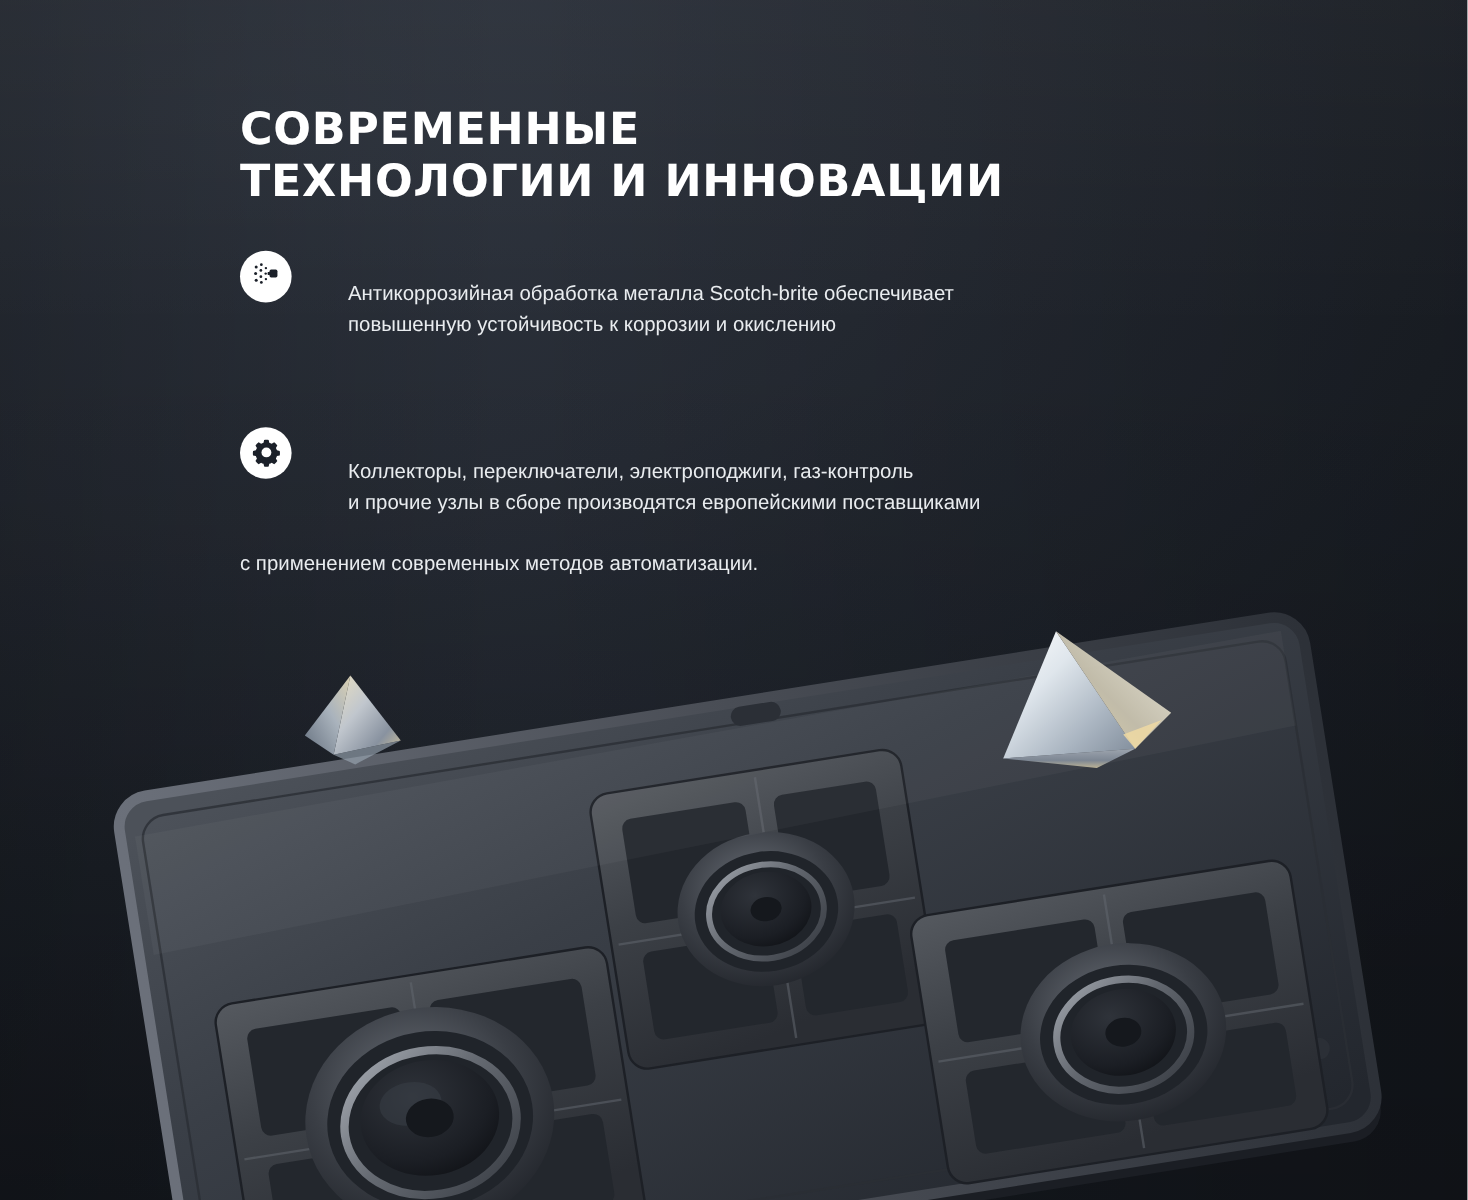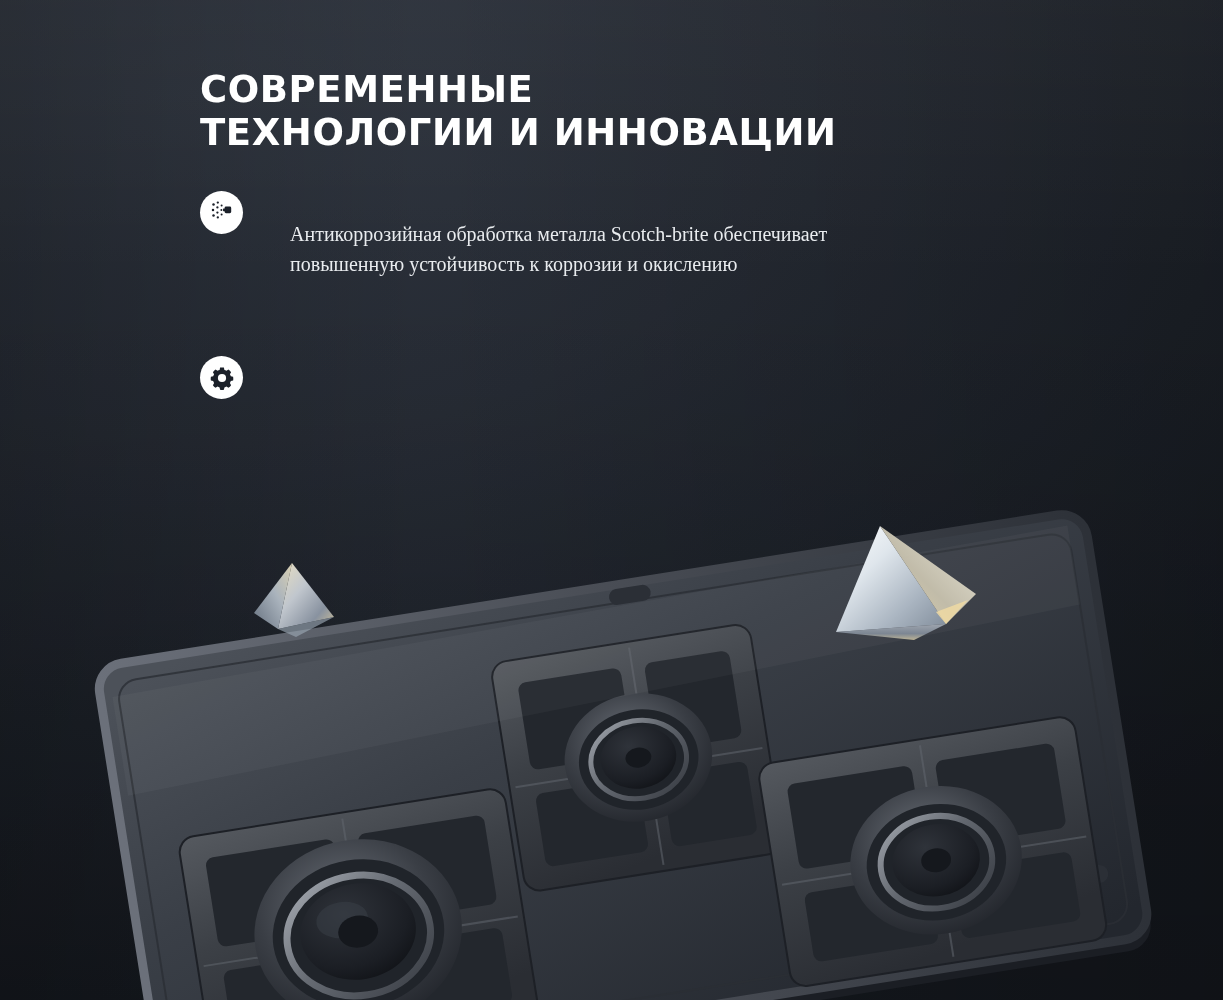--- a/index.html
+++ b/index.html
@@ -39,21 +39,21 @@
     inset: 0;
     background:
       linear-gradient(180deg, rgba(255,255,255,0.035) 0%, rgba(255,255,255,0.0) 28%, rgba(0,0,0,0.18) 100%),
       linear-gradient(90deg, rgba(0,0,0,0.18) 0%, rgba(0,0,0,0) 35%, rgba(0,0,0,0.22) 100%);
     pointer-events: none;
   }
 
   .content {
     position: absolute;
     left: 200px;
-    top: 68px;
+    top: 86px;
     width: 840px;
     z-index: 5;
   }
 
   .headline {
     color: #ffffff;
     font-weight: 800;
     font-size: 37px;
     line-height: 1.17;
     letter-spacing: 0.6px;
@@ -77,25 +77,25 @@
     border-radius: 50%;
     background: #ffffff;
     display: flex;
     align-items: center;
     justify-content: center;
   }
   .bullet-icon svg { display: block; }
 
   .block-text {
     color: #e9ecef;
-    font-size: 20px;
+    font-size: 17px;
     line-height: 1.52;
     font-weight: 400;
     white-space: pre-line;
-    font-family: Liberation Serif, serif;
+    font-family: Liberation Sans, sans-serif;
   }
   .block-text .indent {
     display: block;
     padding-left: 90px;
   }
   .block-text .full {
     display: block;
     padding-left: 0;
   }
 
@@ -158,20 +158,23 @@
       <div class="block" style="margin-top:44px;">
         <span class="bullet-icon">
           <svg width="26" height="26" viewBox="0 0 26 26" aria-hidden="true">
             <g fill="#1b2029">
               <path d="M13 2.4c-.7 0-1.3.1-1.9.2l-.5 2.3c-.7.2-1.4.5-2 .9L6.5 4.6c-1 .7-1.9 1.6-2.6 2.6l1.2 2.1c-.4.6-.7 1.3-.9 2l-2.3.5c-.1.6-.2 1.2-.2 1.9 0 .7.1 1.3.2 1.9l2.3.5c.2.7.5 1.4.9 2l-1.2 2.1c.7 1 1.6 1.9 2.6 2.6l2.1-1.2c.6.4 1.3.7 2 .9l.5 2.3c.6.1 1.2.2 1.9.2s1.3-.1 1.9-.2l.5-2.3c.7-.2 1.4-.5 2-.9l2.1 1.2c1-.7 1.9-1.6 2.6-2.6l-1.2-2.1c.4-.6.7-1.3.9-2l2.3-.5c.1-.6.2-1.2.2-1.9s-.1-1.3-.2-1.9l-2.3-.5c-.2-.7-.5-1.4-.9-2l1.2-2.1c-.7-1-1.6-1.9-2.6-2.6l-2.1 1.2c-.6-.4-1.3-.7-2-.9l-.5-2.3c-.6-.1-1.2-.2-1.9-.2z"></path>
             </g>
             <circle cx="13" cy="13" r="4.1" fill="#ffffff"></circle>
           </svg>
         </span>
         <div class="block-text">
+          <span class="indent">Коллекторы, переключатели, электроподжиги, газ-контроль
+и прочие узлы в сборе производятся европейскими поставщиками</span>
+          <span class="full">с применением современных методов автоматизации.</span>
         </div>
       </div>
 
     </div>
 
     <div class="prism prism-small">
       <svg width="92" height="92" viewBox="0 0 92 92">
         <defs>
           <linearGradient id="pg1" x1="0" y1="0" x2="1" y2="1">
             <stop offset="0%" stop-color="#f4e9c8"></stop>

